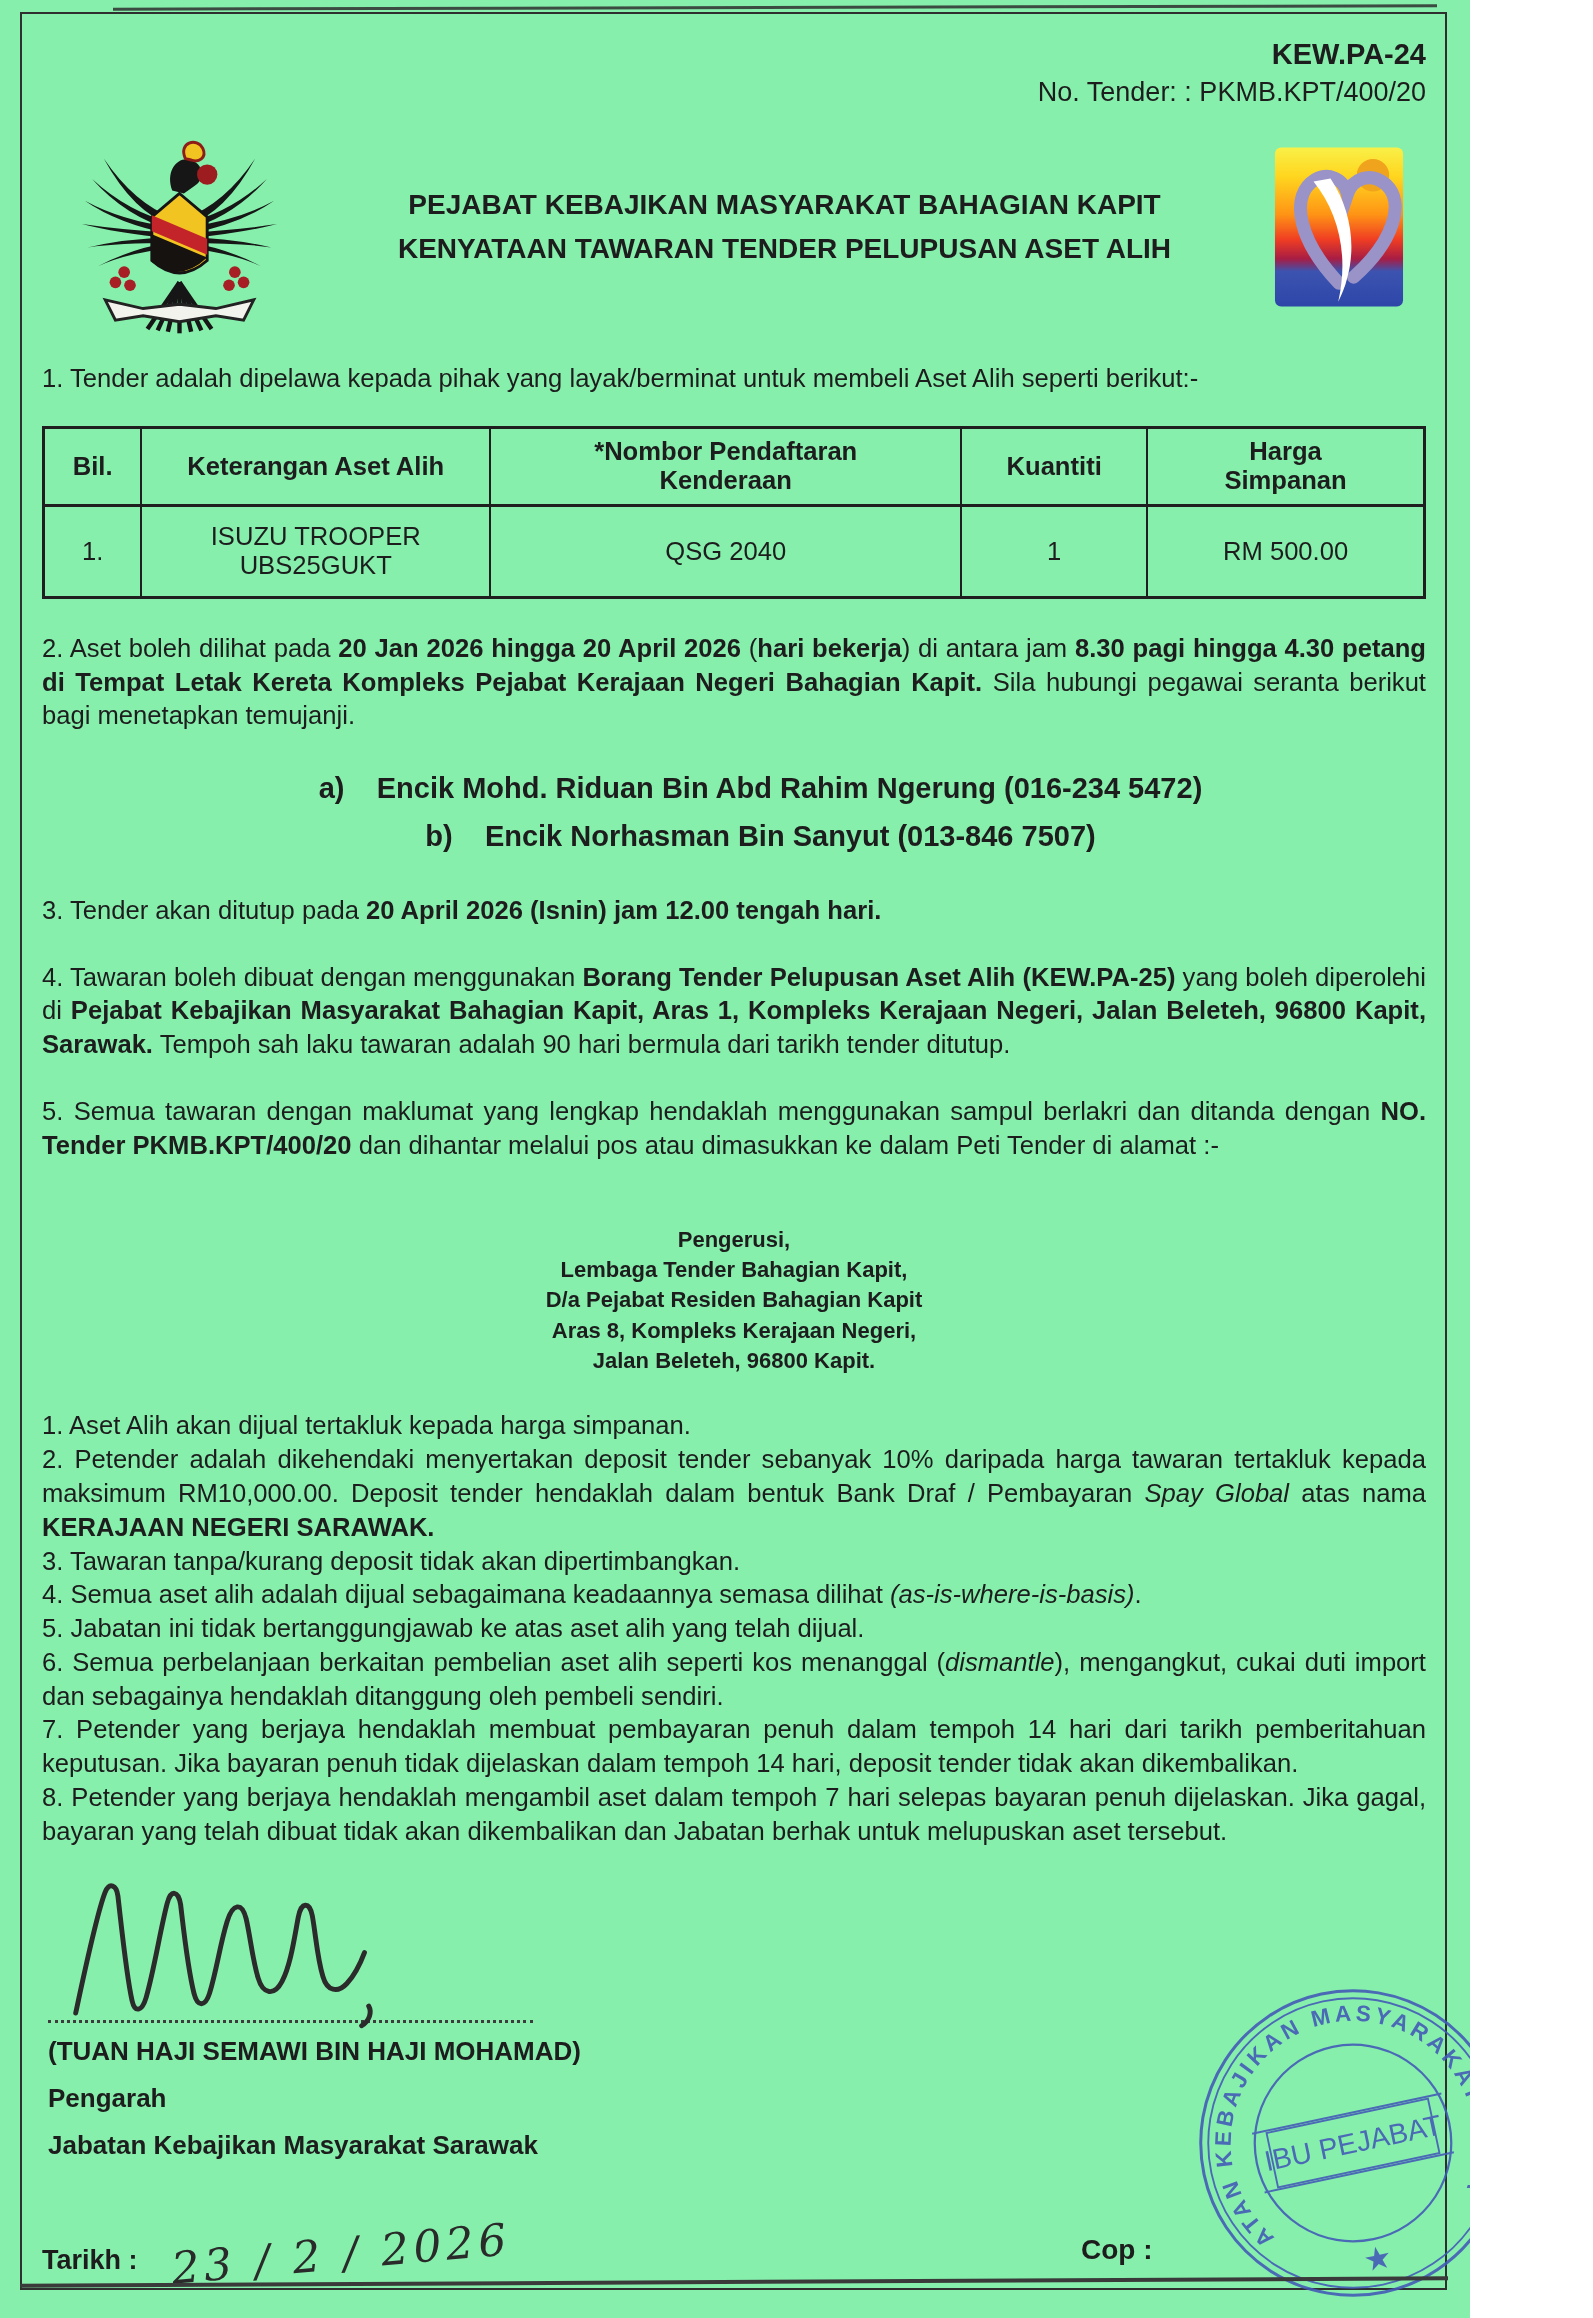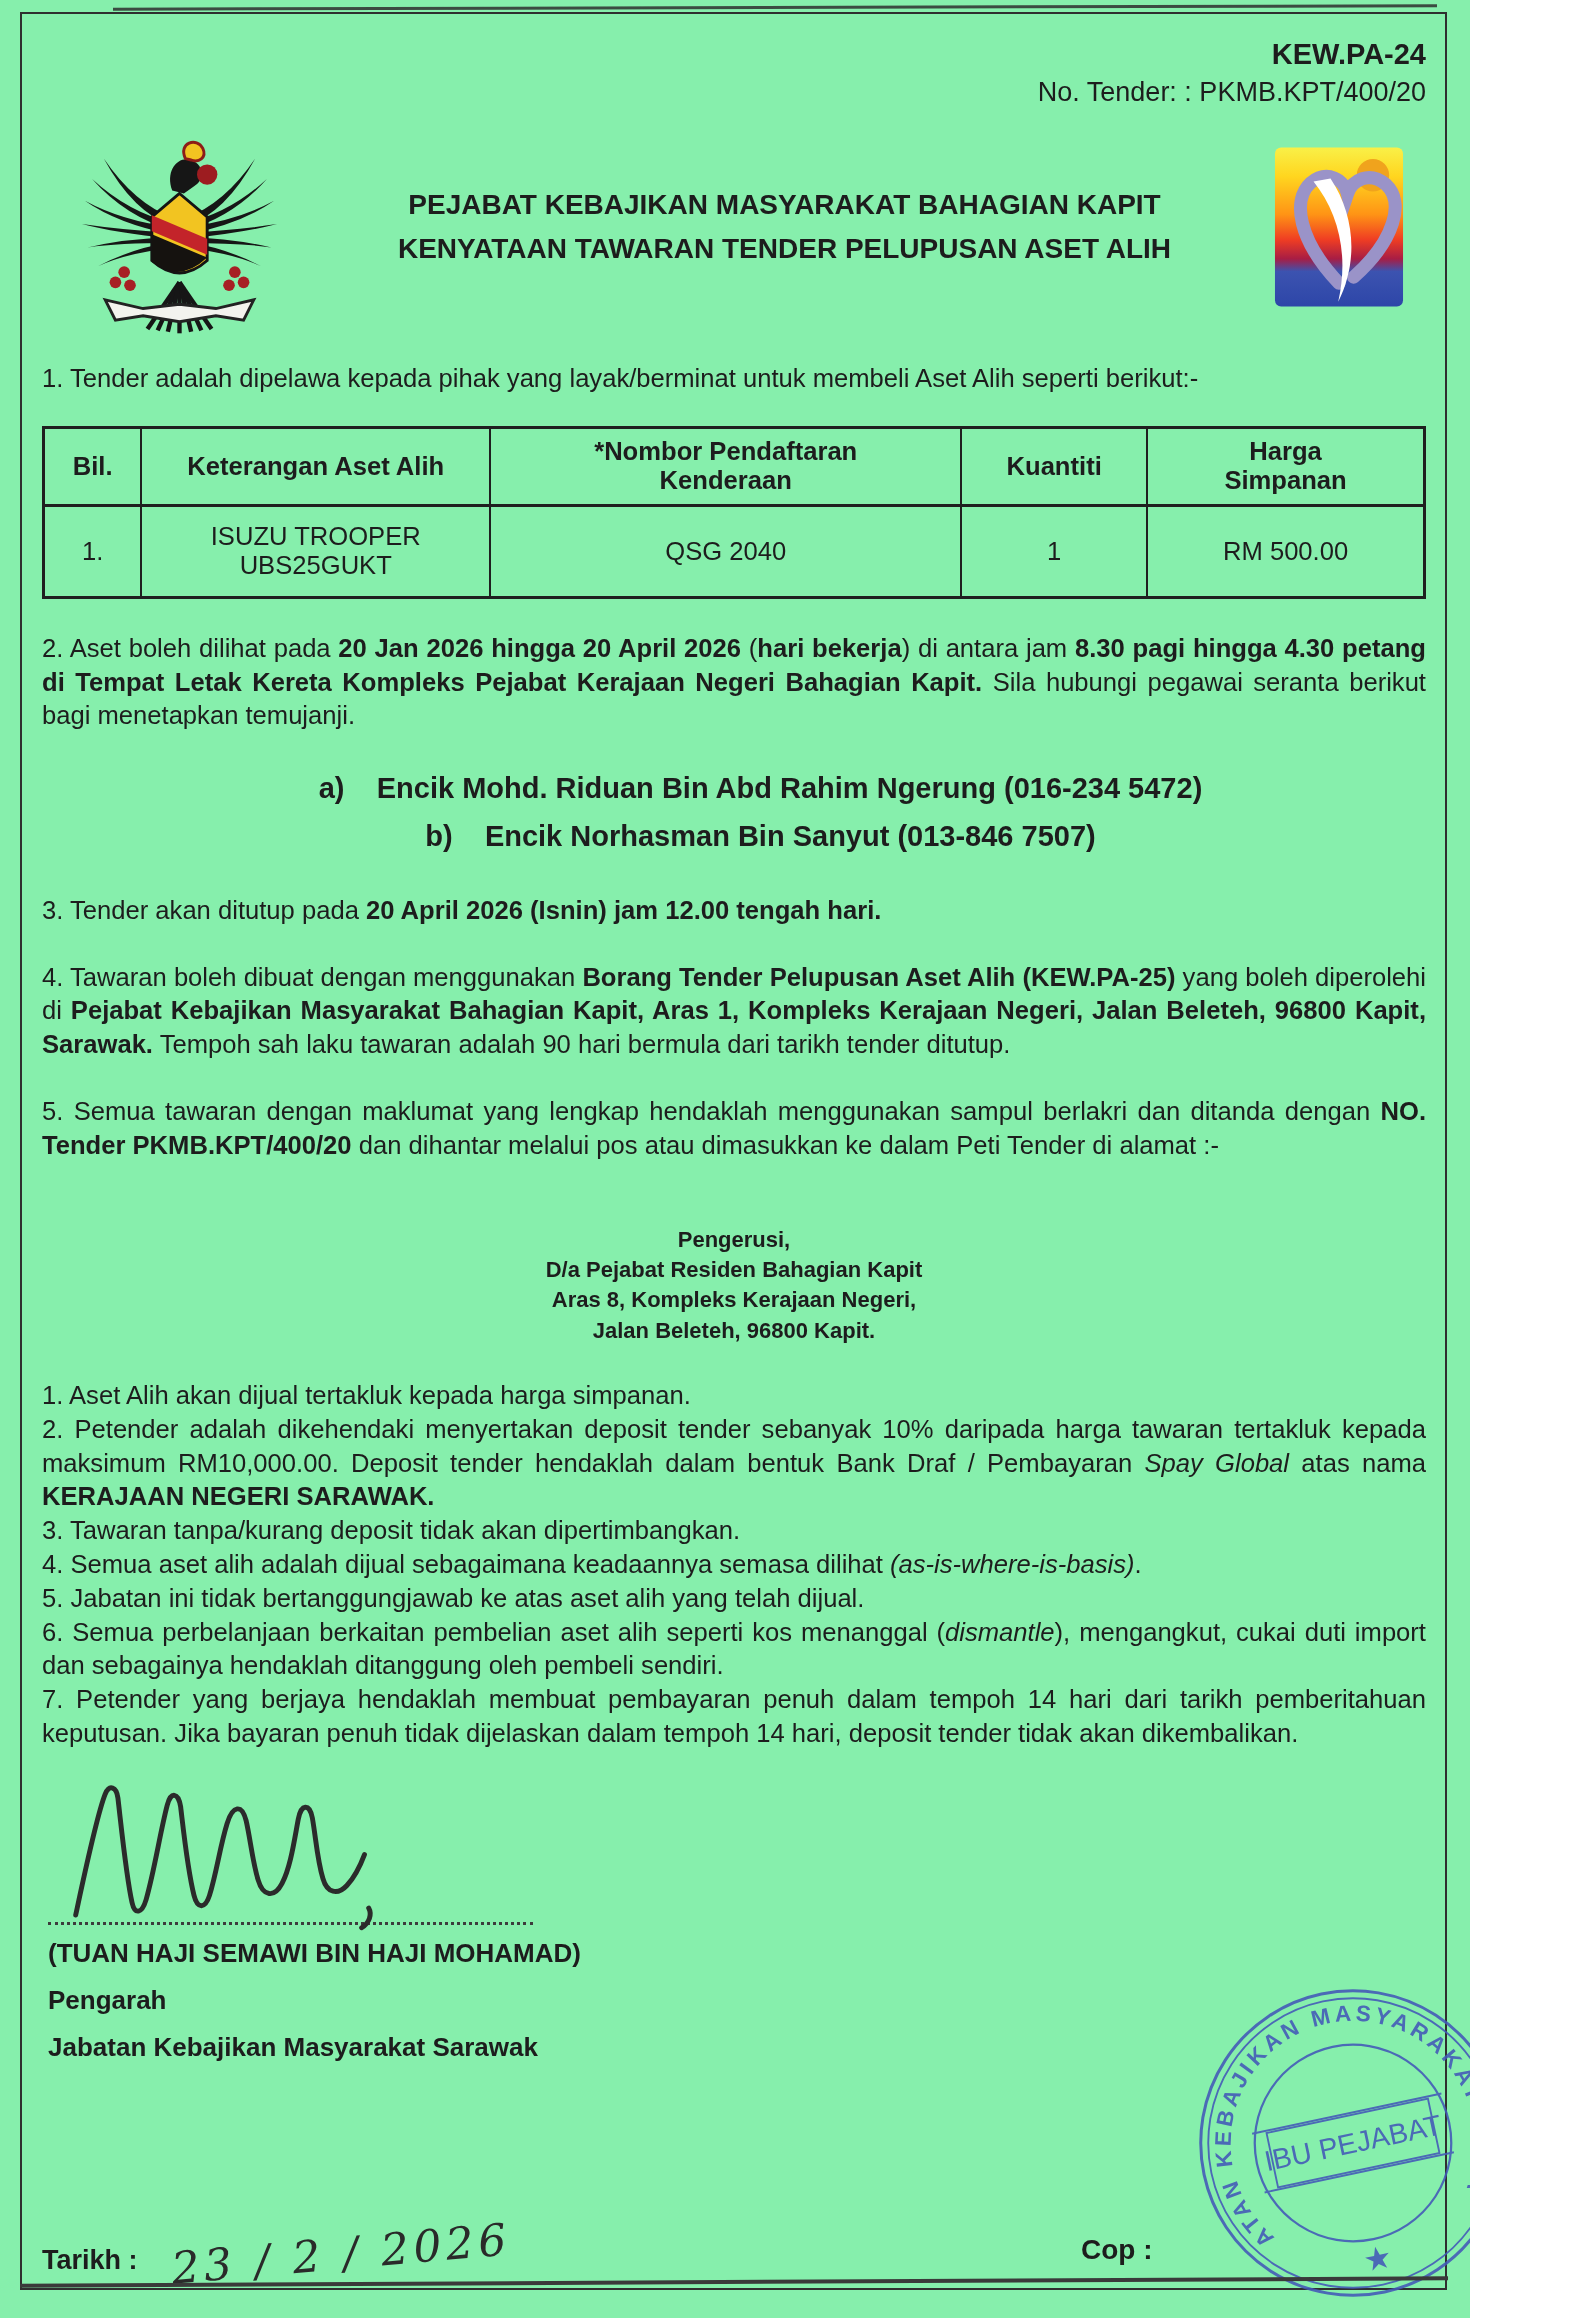--- a/index.html
+++ b/index.html
@@ -162,34 +162,36 @@
         <div><span class="b">a)</span><span>&nbsp;&nbsp;&nbsp;&nbsp;</span><span class="b">Encik Mohd. Riduan Bin Abd Rahim Ngerung (016-234 5472)</span></div>
         <div><span class="b">b)</span><span>&nbsp;&nbsp;&nbsp;&nbsp;</span><span class="b">Encik Norhasman Bin Sanyut (013-846 7507)</span></div>
       </div>
 
     <div class="para"><span>3. Tender akan ditutup pada </span><span class="b">20 April 2026 (Isnin) jam 12.00 tengah hari.</span></div>
     <div class="para"><span>4. Tawaran boleh dibuat dengan menggunakan </span><span class="b">Borang Tender Pelupusan Aset Alih (KEW.PA-25)</span><span> yang boleh diperolehi di </span><span class="b">Pejabat Kebajikan Masyarakat Bahagian Kapit, Aras 1, Kompleks Kerajaan Negeri, Jalan Beleteh, 96800 Kapit, Sarawak.</span><span> Tempoh sah laku tawaran adalah 90 hari bermula dari tarikh tender ditutup.</span></div>
     <div class="para"><span>5. Semua tawaran dengan maklumat yang lengkap hendaklah menggunakan sampul berlakri dan ditanda dengan </span><span class="b">NO. Tender PKMB.KPT/400/20</span><span> dan dihantar melalui pos atau dimasukkan ke dalam Peti Tender di alamat :-</span></div>
 
     <div class="address">
         <div>Pengerusi,</div>
+        <div>Lembaga Tender Bahagian Kapit,</div>
         <div>D/a Pejabat Residen Bahagian Kapit</div>
         <div>Aras 8, Kompleks Kerajaan Negeri,</div>
         <div>Jalan Beleteh, 96800 Kapit.</div>
       </div>
 
 
     <div class="conditions">
         <div><span>1. Aset Alih akan dijual tertakluk kepada harga simpanan.</span></div>
         <div><span>2. Petender adalah dikehendaki menyertakan deposit tender sebanyak 10% daripada harga tawaran tertakluk kepada maksimum RM10,000.00. Deposit tender hendaklah dalam bentuk  Bank Draf / Pembayaran </span><span class="i">Spay Global</span><span> atas nama </span><span class="b">KERAJAAN NEGERI SARAWAK.</span></div>
         <div><span>3. Tawaran tanpa/kurang deposit tidak akan dipertimbangkan.</span></div>
         <div><span>4. Semua aset alih adalah dijual sebagaimana keadaannya semasa dilihat </span><span class="i">(as-is-where-is-basis)</span><span>.</span></div>
         <div><span>5. Jabatan ini tidak bertanggungjawab ke atas aset alih yang telah dijual.</span></div>
         <div><span>6. Semua perbelanjaan berkaitan pembelian aset alih seperti kos menanggal (</span><span class="i">dismantle</span><span>), mengangkut, cukai duti import dan sebagainya hendaklah ditanggung oleh pembeli sendiri.</span></div>
         <div><span>7. Petender yang berjaya hendaklah membuat pembayaran penuh dalam tempoh 14 hari dari tarikh pemberitahuan keputusan. Jika bayaran penuh tidak dijelaskan dalam tempoh 14 hari, deposit tender tidak akan dikembalikan.</span></div>
+        <div><span>8. Petender yang berjaya hendaklah mengambil aset dalam tempoh 7 hari selepas bayaran penuh dijelaskan. Jika gagal, bayaran yang telah dibuat tidak akan dikembalikan dan Jabatan berhak untuk melupuskan aset tersebut.</span></div>
       </div>
 
     <div class="sig-block">
       <svg class="sig-svg" viewBox="0 0 480 230">
         <path d="M28 206 C40 150 58 64 70 34 C76 20 86 24 88 40 C94 92 100 152 108 188 C112 206 122 204 128 184 C140 142 148 88 158 50 C163 30 174 32 177 52 C182 94 187 142 196 178 C201 198 212 197 218 178 C228 146 233 108 243 76 C251 50 264 48 270 72 C276 98 279 130 287 156 C294 180 310 182 321 161 C333 138 338 102 344 70 C348 48 360 47 364 68 C369 96 371 128 379 154 C385 175 400 178 413 164 C424 152 432 136 438 120" stroke="#2b2b2b" stroke-width="7" fill="none" stroke-linecap="round"></path>
         <path d="M444 196 C449 205 445 217 434 224" stroke="#2b2b2b" stroke-width="7" fill="none" stroke-linecap="round"></path>
       </svg>
       <div class="sig-dots"></div>
       <div class="sig-name">(TUAN HAJI SEMAWI BIN HAJI MOHAMAD)</div>
       <div class="sig-name">Pengarah</div>

